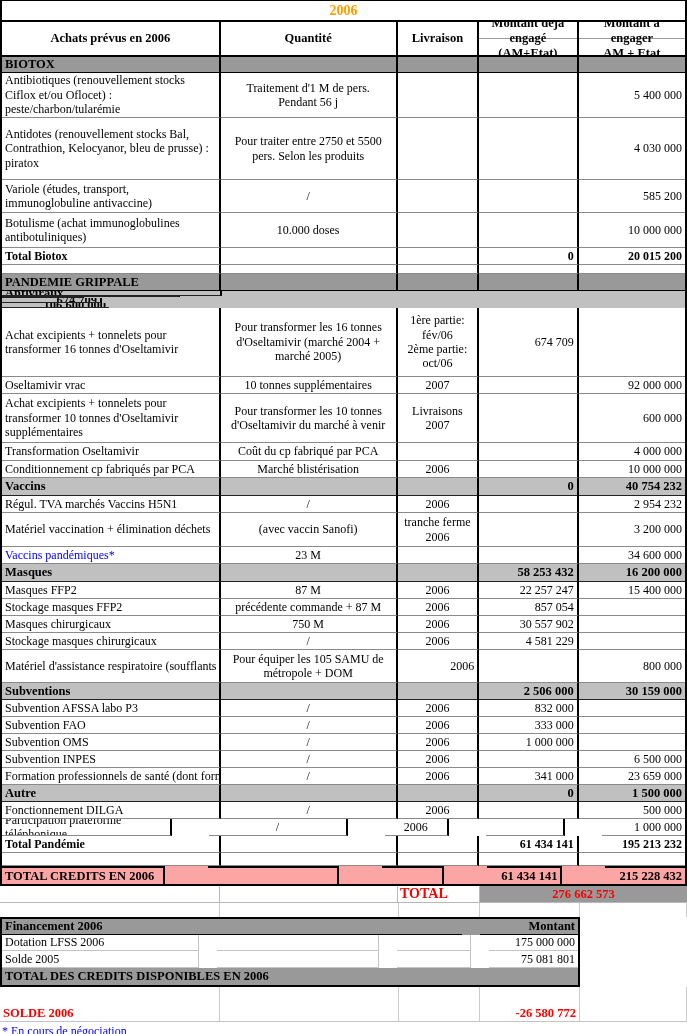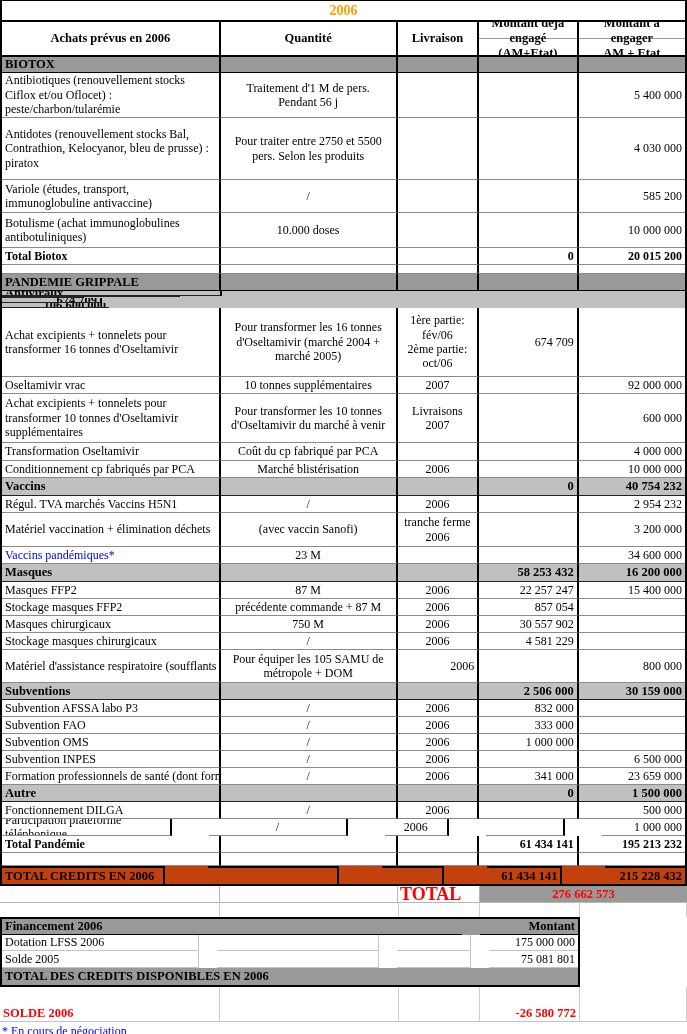--- a/index.html
+++ b/index.html
@@ -24,32 +24,32 @@
   .header-row{height:35px;}
   .header-row .c{font-weight:bold;justify-content:center;text-align:center;
                  white-space:pre-line;border-bottom:2px solid #000;font-size:12.5px;}
   .header-row .c4,.header-row .c5{background:linear-gradient(#fff 16px,#9a9a9a 16px,#9a9a9a 17px,#fff 17px);}
 
   .section{background:#999999;}
   .section .c{font-weight:bold;border-bottom:1px solid #000 !important;font-size:12.5px;}
   .subsection{background:#c0c0c0;}
   .subsection .c{font-weight:bold;border-bottom:1px solid #222 !important;font-size:12.5px;}
   .total .c{font-weight:bold;}
-  .grandtotal{background:#c2410c;gap:43px;}
+  .grandtotal{background:#fca5a5;gap:43px;}
   .grandtotal .c{font-weight:bold;border-top:2px solid #000;border-bottom:none !important;font-size:12.5px;}
   .blue .c1{color:#0000ff;}
   .nowrap .c1{white-space:nowrap;}
   .liv-right{justify-content:flex-end !important;text-align:right !important;}
 
   
   .total-red-row{height:17px;display:flex;box-sizing:border-box;}
   .total-red-row .tc{box-sizing:border-box;border-right:1px solid #b8b8b8;border-bottom:1px solid #b8b8b8;
                      display:flex;align-items:center;overflow:hidden;}
   .tc-a{width:220px;} .tc-b{width:178px;}
-  .tc-c{width:82px;font-weight:bold;color:#ff0000;padding-left:2px;font-size:18px;}
+  .tc-c{width:82px;font-weight:bold;color:#ff0000;padding-left:2px;font-size:14px;}
   .tc-d{width:207px;background:#999999;justify-content:center;font-weight:bold;color:#ff0000;border-right:none !important;font-size:12.5px;}
 
   
   .gap-row{display:flex;box-sizing:border-box;}
   .gap-row .gc{box-sizing:border-box;border-right:1px solid #cccccc;height:100%;}
   .g1{width:220px;} .g2{width:179px;} .g3{width:81px;} .g4{width:100px;} .g5{width:107px;border-right:none;}
 
   
   #fin-wrap{width:580px;border:2px solid #000;box-sizing:border-box;}
   .fin-row{display:flex;box-sizing:border-box;gap:18px;}

